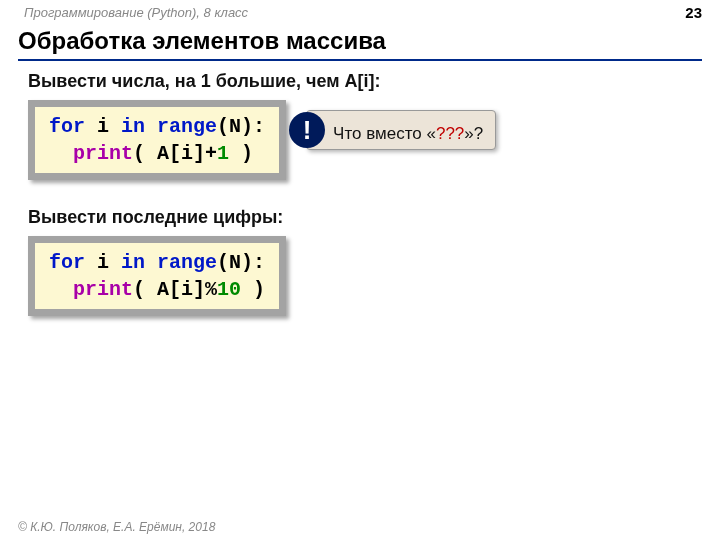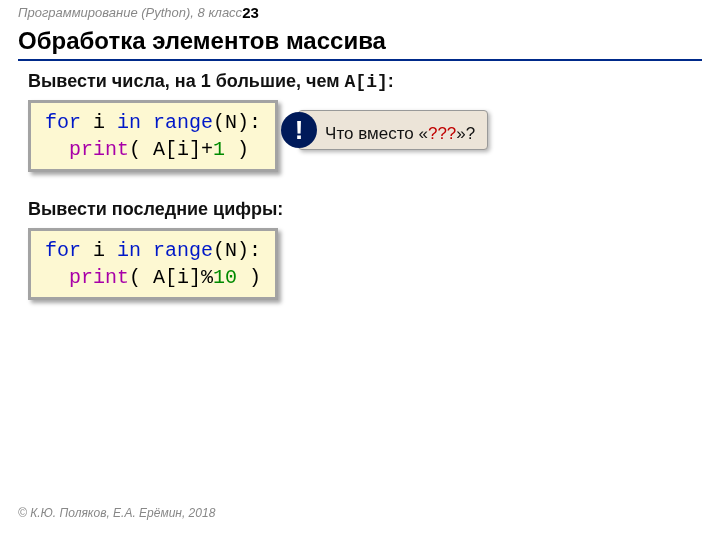--- a/index.html
+++ b/index.html
@@ -6,22 +6,23 @@
   body {
     width: 720px;
     height: 540px;
     background: #fff;
     font-family: Arial, sans-serif;
     position: relative;
     overflow: hidden;
   }
   .header-bar {
     display: flex;
+    justify-content: space-between;
     align-items: center;
-    padding: 4px 18px 0 18px;
+    padding: 4px 18px 0 24px;
     color: #888;
     font-size: 13px;
     font-style: italic;
   }
   .page-num {
     font-style: normal;
     font-weight: bold;
     color: #000000;
     font-size: 15px;
   }
@@ -38,33 +39,33 @@
   }
   .content {
     padding: 0 28px;
   }
   .subtitle {
     font-size: 18px;
     font-weight: bold;
     color: #111;
     margin: 6px 0 8px 0;
   }
-  .subtitle .mono { font-family: Liberation Mono, monospace; }
+  .subtitle .mono { font-family: Liberation Sans, sans-serif; }
   .row1 {
     display: flex;
     align-items: flex-start;
     gap: 20px;
   }
   .codebox {
     background: #fdf8d2;
-    border: 3px solid #a3a3a3;
+    border: 7px solid #a3a3a3;
     padding: 6px 14px 6px 14px;
     font-family: "Courier New", monospace;
     font-size: 20px;
-    font-weight: normal;
+    font-weight: bold;
     line-height: 1.35;
     box-shadow: 3px 3px 4px rgba(0,0,0,0.35);
     white-space: pre;
     color: #000;
   }
   .kw-for { color: #0018c8; }
   .kw-in { color: #0018c8; }
   .fn-range { color: #0018c8; }
   .fn-print { color: #a800a8; }
   .num { color: #008a00; }
@@ -96,21 +97,21 @@
     flex-shrink: 0;
   }
   .callout-text {
     font-size: 17px;
     color: #111;
     margin-top: 8px;
   }
   .callout-text .red { color: #c00000; }
   .footer {
     position: absolute;
-    bottom: 20px;
+    bottom: 6px;
     left: 0;
     width: 100%;
     display: flex;
     align-items: center;
     gap: 3px;
     padding: 0 18px;
     color: #888;
     font-size: 12px;
     font-style: italic;
   }

